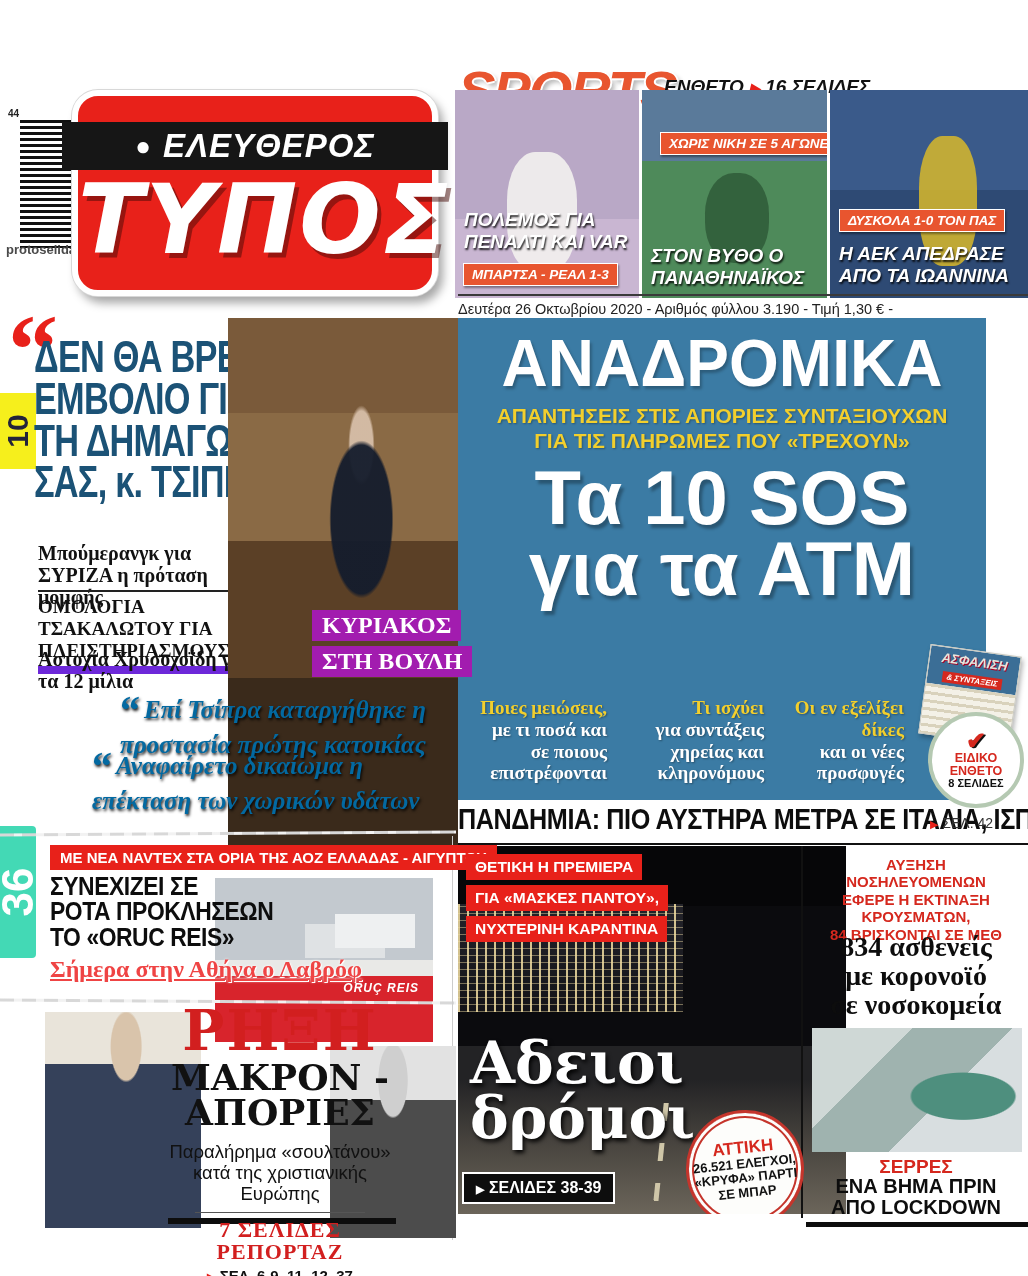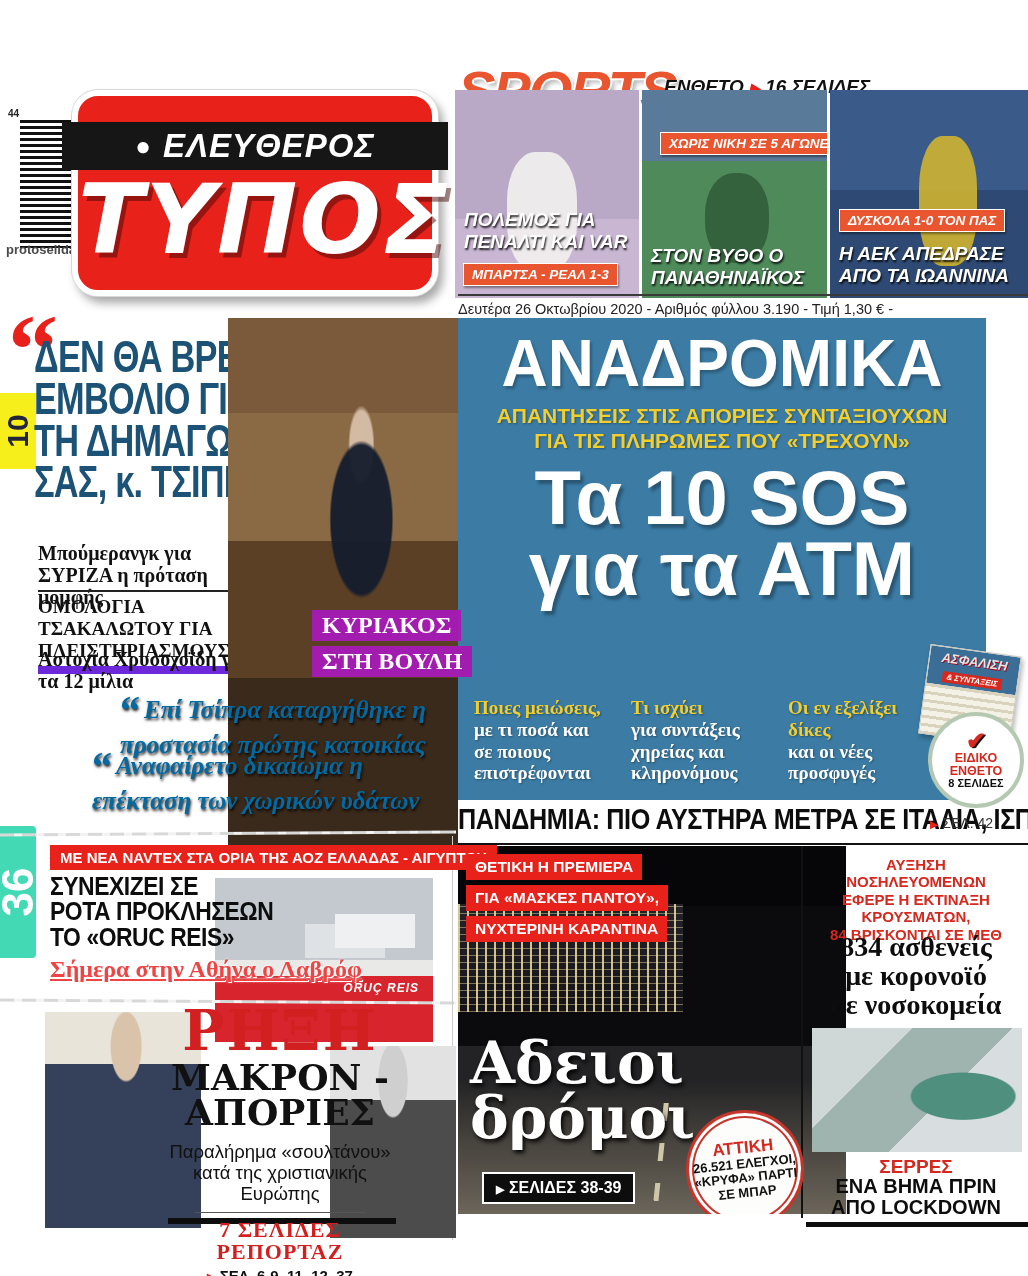--- a/index.html
+++ b/index.html
@@ -92,21 +92,21 @@
     color:#fff; }
   .rp-title { margin-top:12px; font-size:66px; font-weight:bold; line-height:1;
     transform:scaleX(.97); letter-spacing:0; text-shadow:2px 3px 3px rgba(0,0,0,.25); }
   .rp-sub { margin-top:8px; color:#f2cf2d; font-weight:bold; font-size:21px; line-height:1.18;
     text-shadow:1px 1px 2px rgba(0,0,0,.3); }
   .rp-big { margin-top:8px; font-size:76px; font-weight:bold; line-height:.94;
     text-shadow:3px 4px 3px rgba(0,0,0,.3); }
   .rp-cols { position:absolute; left:16px; bottom:16px; width:430px; display:flex; text-align:left;
     gap:24px; }
   .rp-col { font-family:"Liberation Serif", serif; font-weight:bold; font-size:19px; line-height:1.14;
-    text-shadow:1px 1px 2px rgba(0,0,0,.35); }
+    text-shadow:1px 1px 2px rgba(0,0,0,.35);text-align:right; }
   .rp-col .lead { color:#f2cf2d; }
   .rp-col1 { width:140px; } .rp-col2 { width:140px; } .rp-col3 { width:122px; }
 
   .insert-page { left:924px; top:650px; width:92px; height:90px; background:#f4f1e7; border:1px solid #c8c8c0;
     transform:rotate(8deg); box-shadow:2px 3px 5px rgba(0,0,0,.3); z-index:4; overflow:hidden; }
   .ip-head { background:#3b6e96; padding:3px 2px 2px; text-align:center; }
   .ip-title { color:#e8e4da; font-weight:bold; font-style:italic; font-size:13px; letter-spacing:0;
     text-shadow:1px 1px 0 #a02; display:block; }
   .ip-sub { display:inline-block; background:#d5281e; color:#fff; font-weight:bold; font-style:italic;
     font-size:8px; padding:1px 4px; margin-top:1px; }
@@ -177,21 +177,21 @@
   .np-sky { position:absolute; left:0; top:0; width:100%; height:60px; background:#060608; }
   .np-road { position:absolute; left:0; bottom:0; width:100%; height:168px;
     background:linear-gradient(180deg,#232325 0 20%,#4a4640 60%,#6b655a 100%); }
   .np-road::after { content:""; position:absolute; left:52%; top:10%; width:5px; height:90%;
     background:repeating-linear-gradient(180deg,#cfc6a8 0 18px,transparent 18px 40px); transform:rotate(6deg); }
   .np-badges { position:absolute; left:8px; top:8px; z-index:3; }
   .np-badge { display:table; background:#e8211a; color:#fff; font-weight:bold; font-size:15.5px;
     padding:4px 9px; margin-bottom:5px; white-space:nowrap; }
   .np-head { position:absolute; left:12px; top:190px; color:#fff; font-family:"DejaVu Serif", serif;
     font-weight:bold; font-size:58px; line-height:.95; text-shadow:2px 3px 4px rgba(0,0,0,.9); z-index:3; }
-  .np-pages { position:absolute; left:24px; top:326px; background:#0d0d0d; border:2px solid #fff;
+  .np-pages { position:absolute; left:4px; top:326px; background:#0d0d0d; border:2px solid #fff;
     color:#fff; font-weight:bold; font-size:16px; padding:5px 12px; white-space:nowrap; z-index:3; }
   .np-pages .arr { font-size:11px; }
   .stamp { position:absolute; left:228px; top:264px; width:118px; height:118px; background:#fdfdfb;
     border-radius:50%; border:3px solid #c5352c; box-shadow:inset 0 0 0 3px #fdfdfb, inset 0 0 0 5px #c5352c;
     display:flex; flex-direction:column; align-items:center; justify-content:center; line-height:1.12;
     transform:rotate(-6deg); z-index:4; }
   .stamp-title { color:#d5281e; font-weight:bold; font-size:17px; }
   .stamp-line { color:#111; font-weight:bold; font-size:13px; }
 
   

